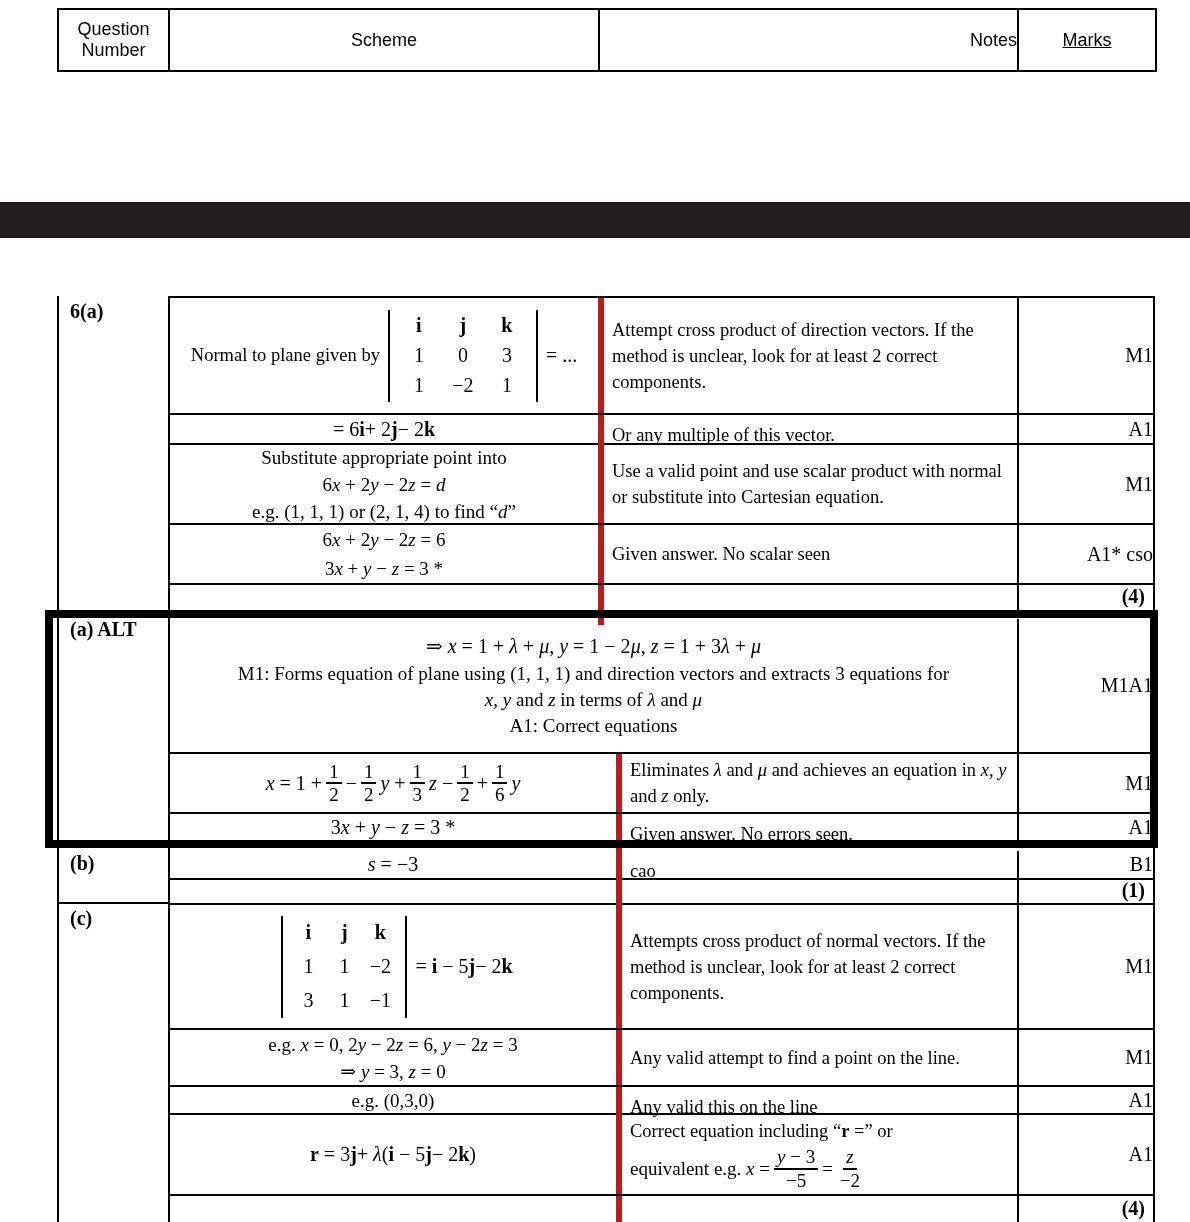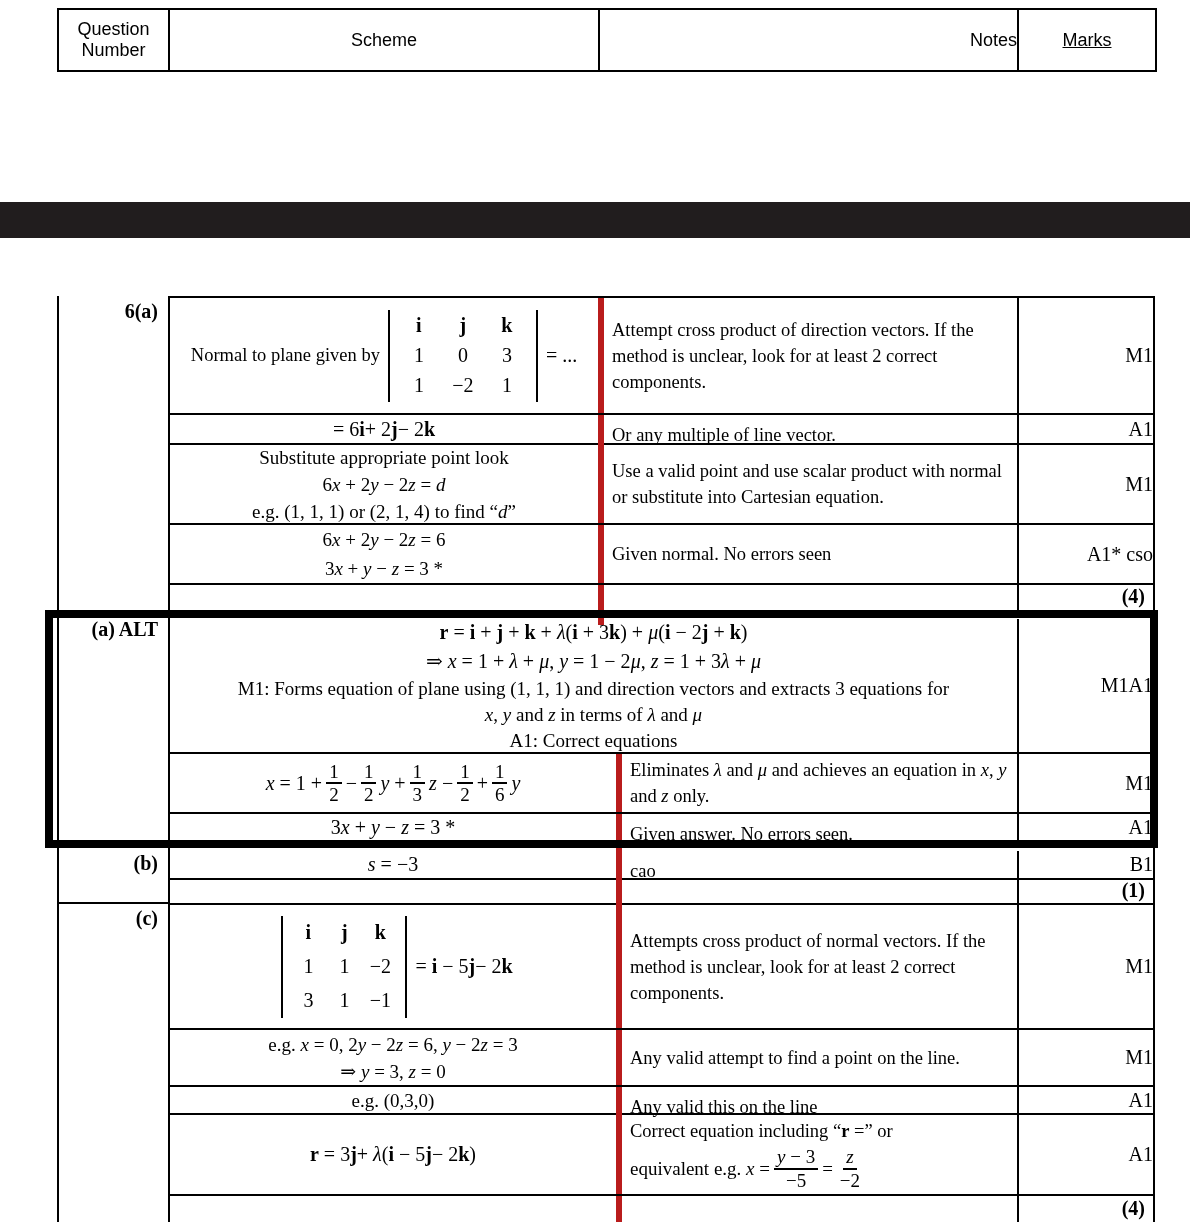--- a/index.html
+++ b/index.html
@@ -20,21 +20,21 @@
   .hcell+.hcell{border-left:2px solid #000;}
   .hc1{width:109px;border-radius:22px;}.hc2{width:430px;}.hc3{width:419px;align-items:flex-end;}.hc4{flex:1;text-decoration:underline;}
 
   
   .bar{position:absolute;left:0;top:202px;width:1190px;height:36px;background:#211d1e;}
 
   
   .bodywrap{position:absolute;left:57px;top:296px;width:1098px;height:926px;}
   .qcol{position:absolute;left:0;top:0;width:111px;height:926px;
     border-left:2px solid #000;box-sizing:border-box;}
-  .qlabel{position:absolute;left:0;width:99px;text-align:right;
+  .qlabel{position:absolute;left:11px;width:99px;text-align:left;
     font-weight:bold;font-size:20px;}
   .qline{position:absolute;left:0;top:606px;width:111px;height:0;border-top:2px solid #000;}
 
   .grid{position:absolute;left:111px;top:0;width:987px;height:926px;
     border:2px solid #000;border-bottom:none;box-sizing:border-box;
     display:flex;flex-direction:column;overflow:hidden;}
   .row{display:flex;box-sizing:border-box;border-bottom:2px solid #000;flex:0 0 auto;}
   .row.spacer{border-bottom:none;}
   .row.last{border-bottom:none;flex:1 1 auto;}
   .cell{box-sizing:border-box;display:flex;font-size:18.5px;}
@@ -136,67 +136,66 @@
       <div class="cell marks">
           <span>M1</span>
         </div>
     </div>
 
     <div class="row wa" style="height:30px">
       <div class="cell scheme">
           <span class="eq">= 6<b>i</b>+ 2<b>j</b>− 2<b>k</b></span>
         </div>
       <div class="cell notes">
-          <span>Or any multiple of line vector.</span>
+          <span>Or any multiple of this vector.</span>
         </div>
       <div class="cell marks">
           <span>A1</span>
         </div>
     </div>
 
     <div class="row wa" style="height:80px">
       <div class="cell scheme">
-        <span class="line">Substitute appropriate point look</span>
+        <span class="line">Substitute appropriate point into</span>
         <span class="line">6<i>x</i> + 2<i>y</i> − 2<i>z</i> = <i>d</i></span>
         <span class="line">e.g. (1, 1, 1) or (2, 1, 4) to find “<i>d</i>”</span>
       </div>
       <div class="cell notes">
           <span>Use a valid point and use scalar product with normal or substitute into Cartesian equation.</span>
         </div>
       <div class="cell marks">
           <span>M1</span>
         </div>
     </div>
 
     <div class="row wa" style="height:60px">
       <div class="cell scheme">
         <span class="line" style="line-height:29px">6<i>x</i> + 2<i>y</i> − 2<i>z</i> = 6</span>
         <span class="line" style="line-height:29px">3<i>x</i> + <i>y</i> − <i>z</i> = 3 *</span>
       </div>
       <div class="cell notes">
-          <span>Given normal. No errors seen</span>
+          <span>Given answer. No scalar seen</span>
         </div>
       <div class="cell marks">
           <span>A1* cso</span>
         </div>
     </div>
 
     <div class="row wa" style="height:27px">
       <div class="cell scheme"></div>
       <div class="cell notes"></div>
       <div class="cell marks total">
           <span>(4)</span>
         </div>
     </div>
 
     <div class="row spacer" style="height:7px"></div>
 
     <div class="row wb" style="height:135px">
       <div class="cell scheme merged">
-        <span class="l12"><b>r</b> = <b>i</b> + <b>j</b> + <b>k</b> + <i>λ</i>(<b>i</b> + 3<b>k</b>) + <i>μ</i>(<b>i</b> − 2<b>j</b> + <b>k</b>)</span>
         <span class="l12">⇒ <i>x</i> = 1 + <i>λ</i> + <i>μ</i>,  <i>y</i> = 1 − 2<i>μ</i>,  <i>z</i> = 1 + 3<i>λ</i> + <i>μ</i></span>
         <span class="l35">M1: Forms equation of plane using (1, 1, 1) and direction vectors and extracts 3 equations for</span>
         <span class="l35"><i>x</i>, <i>y</i> and <i>z</i> in terms of <i>λ</i> and <i>μ</i></span>
         <span class="l35">A1: Correct equations</span>
       </div>
       <div class="cell marks">
           <span>M1A1</span>
         </div>
     </div>
 

